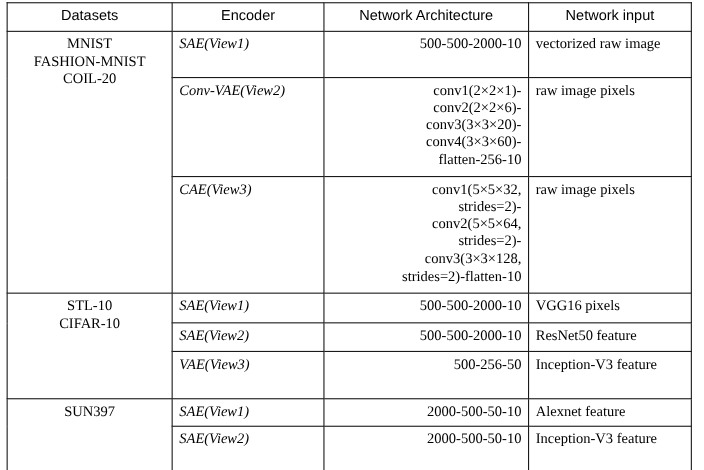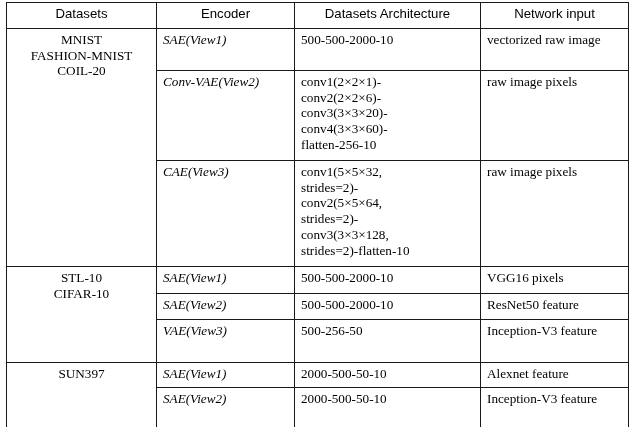--- a/index.html
+++ b/index.html
@@ -60,21 +60,21 @@
     line-height: 1.32;
     padding-left: 2px;
     padding-right: 2px;
   }
   td.branch-cell {
     text-align: left;
     font-size: 13.2px;
     font-style: italic;
   }
   td.encoder-cell {
-    text-align: left;
+    text-align: right;
     font-size: 13.2px;
     white-space: pre-line;
   }
   td.input-cell {
     text-align: justify;
     text-align-last: left;
     font-size: 13.2px;
     hyphens: manual;
   }
   
@@ -96,21 +96,21 @@
     <colgroup>
       <col class="c-datasets">
       <col class="c-branches">
       <col class="c-encoder">
       <col class="c-input">
     </colgroup>
     <thead>
       <tr class="r-h">
         <th>Datasets</th>
         <th>Encoder</th>
-        <th>Datasets Architecture</th>
+        <th>Network Architecture</th>
         <th>Network input</th>
       </tr>
     </thead>
     <tbody>
 
       <tr class="r-sae1">
         <td class="dataset-cell" rowspan="3">MNIST<br>FASHION-MNIST<br>COIL-20</td>
         <td class="branch-cell">SAE(View1)</td>
         <td class="encoder-cell">500-500-2000-10</td>
         <td class="input-cell">vectorized raw im­age</td>

